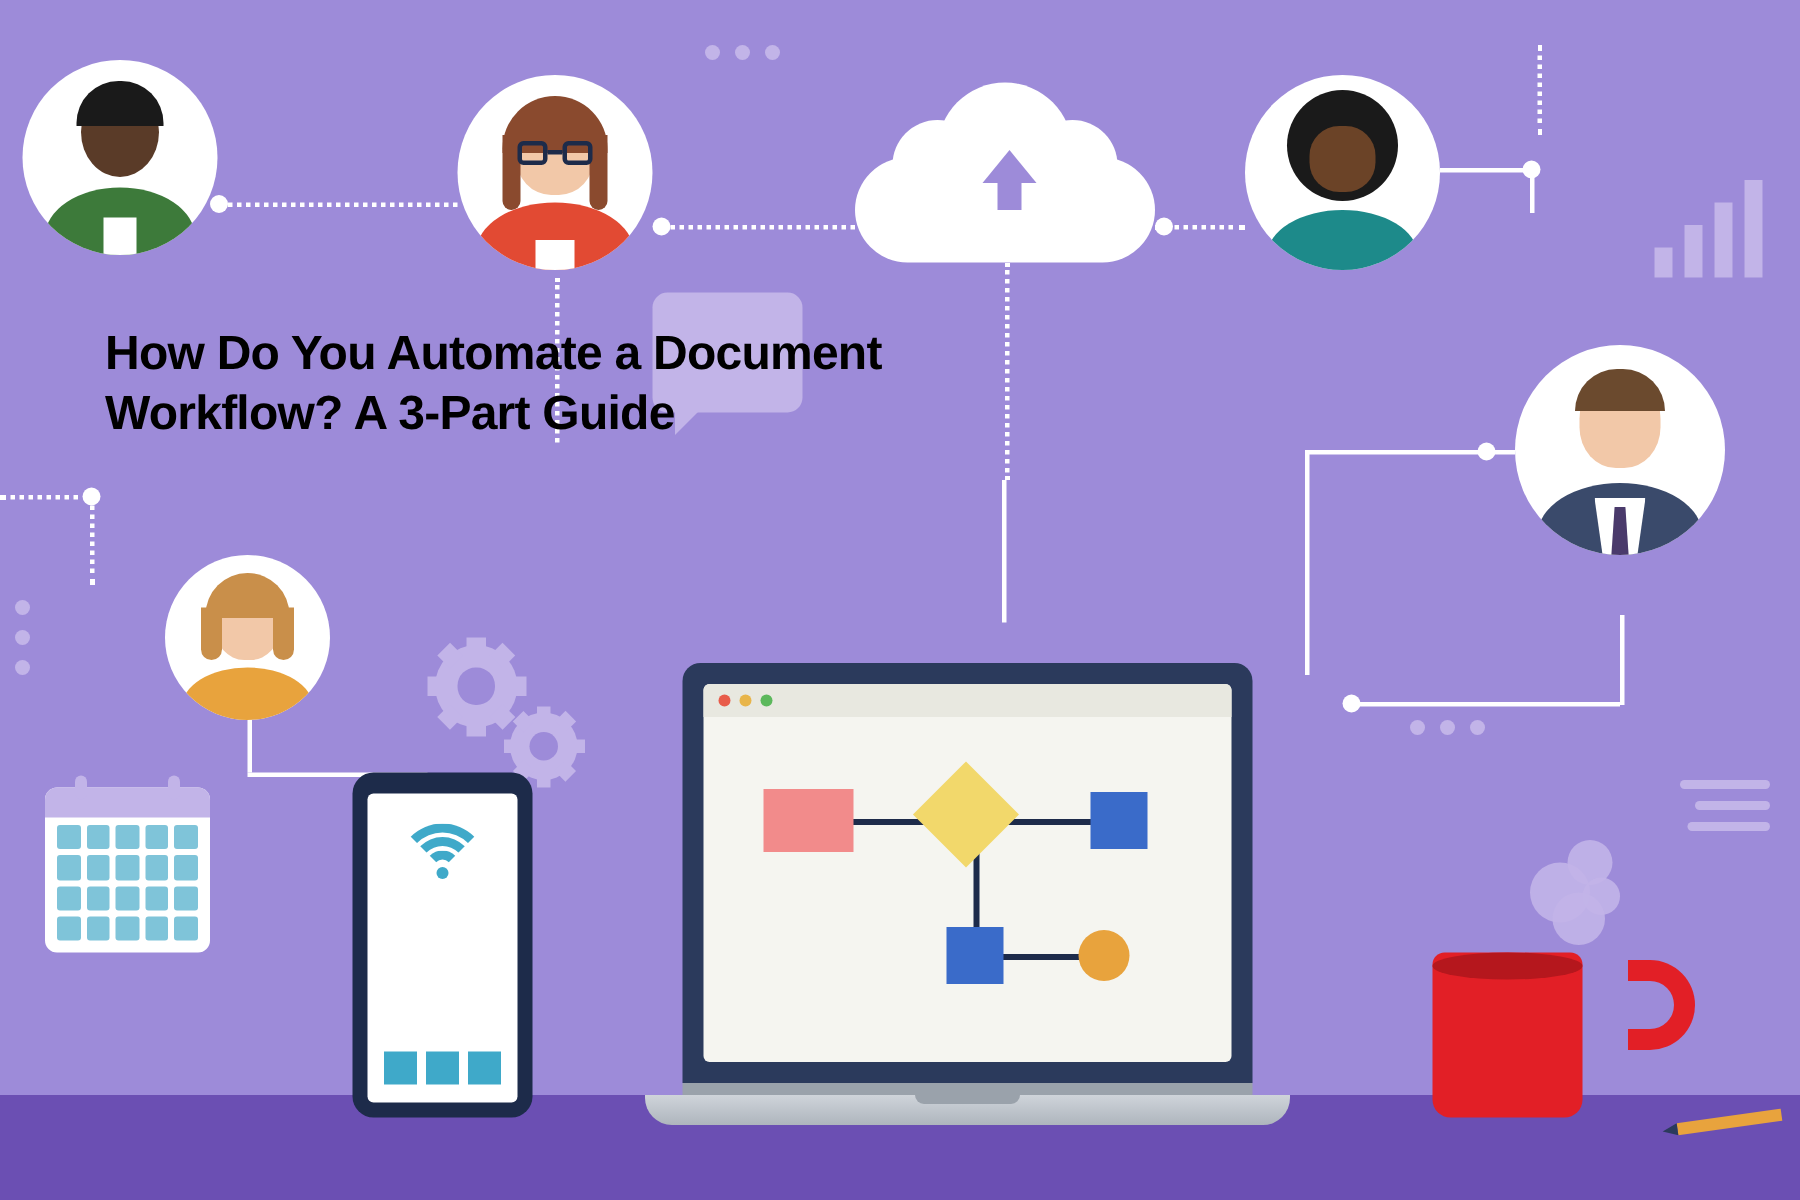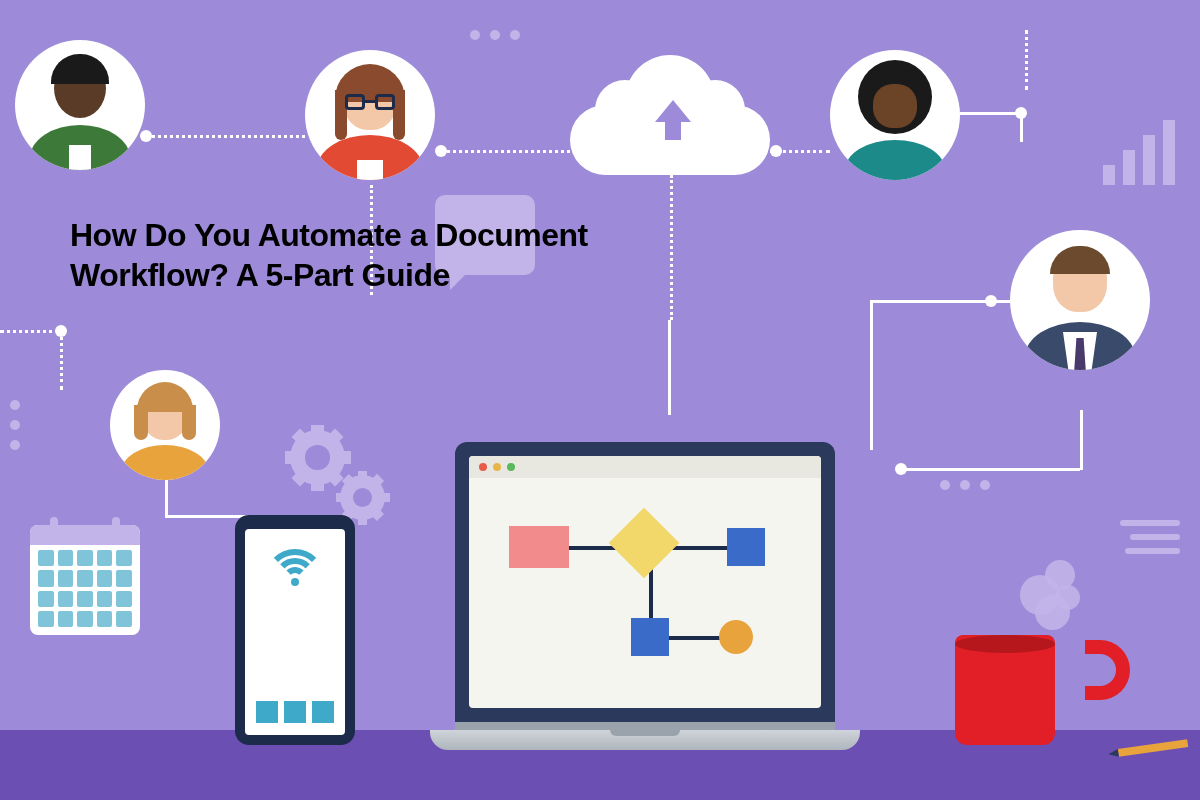--- a/index.html
+++ b/index.html
@@ -423,21 +423,21 @@
   <div class="bar" style="height:50px;"></div>
   <div class="bar" style="height:65px;"></div>
 </div>
 
 <div class="speedlines">
   <div class="sl" style="width:60px;"></div>
   <div class="sl" style="width:50px;margin-left:10px;"></div>
   <div class="sl" style="width:55px;margin-left:5px;"></div>
 </div>
 
-<h1 class="title">How Do You Automate a Document Workflow? A 5-Part Guide</h1>
+<h1 class="title">How Do You Automate a Document Workflow? A 3-Part Guide</h1>
 
 <div class="gear g1">
   <div class="tooth" style="top:-10%;"></div>
   <div class="tooth" style="bottom:-10%;"></div>
   <div class="tooth" style="left:-10%;top:39%;"></div>
   <div class="tooth" style="right:-10%;left:auto;top:39%;"></div>
   <div class="tooth" style="top:2%;left:8%;transform:rotate(45deg);"></div>
   <div class="tooth" style="top:2%;right:8%;left:auto;transform:rotate(-45deg);"></div>
   <div class="tooth" style="bottom:2%;left:8%;transform:rotate(-45deg);"></div>
   <div class="tooth" style="bottom:2%;right:8%;left:auto;transform:rotate(45deg);"></div>

